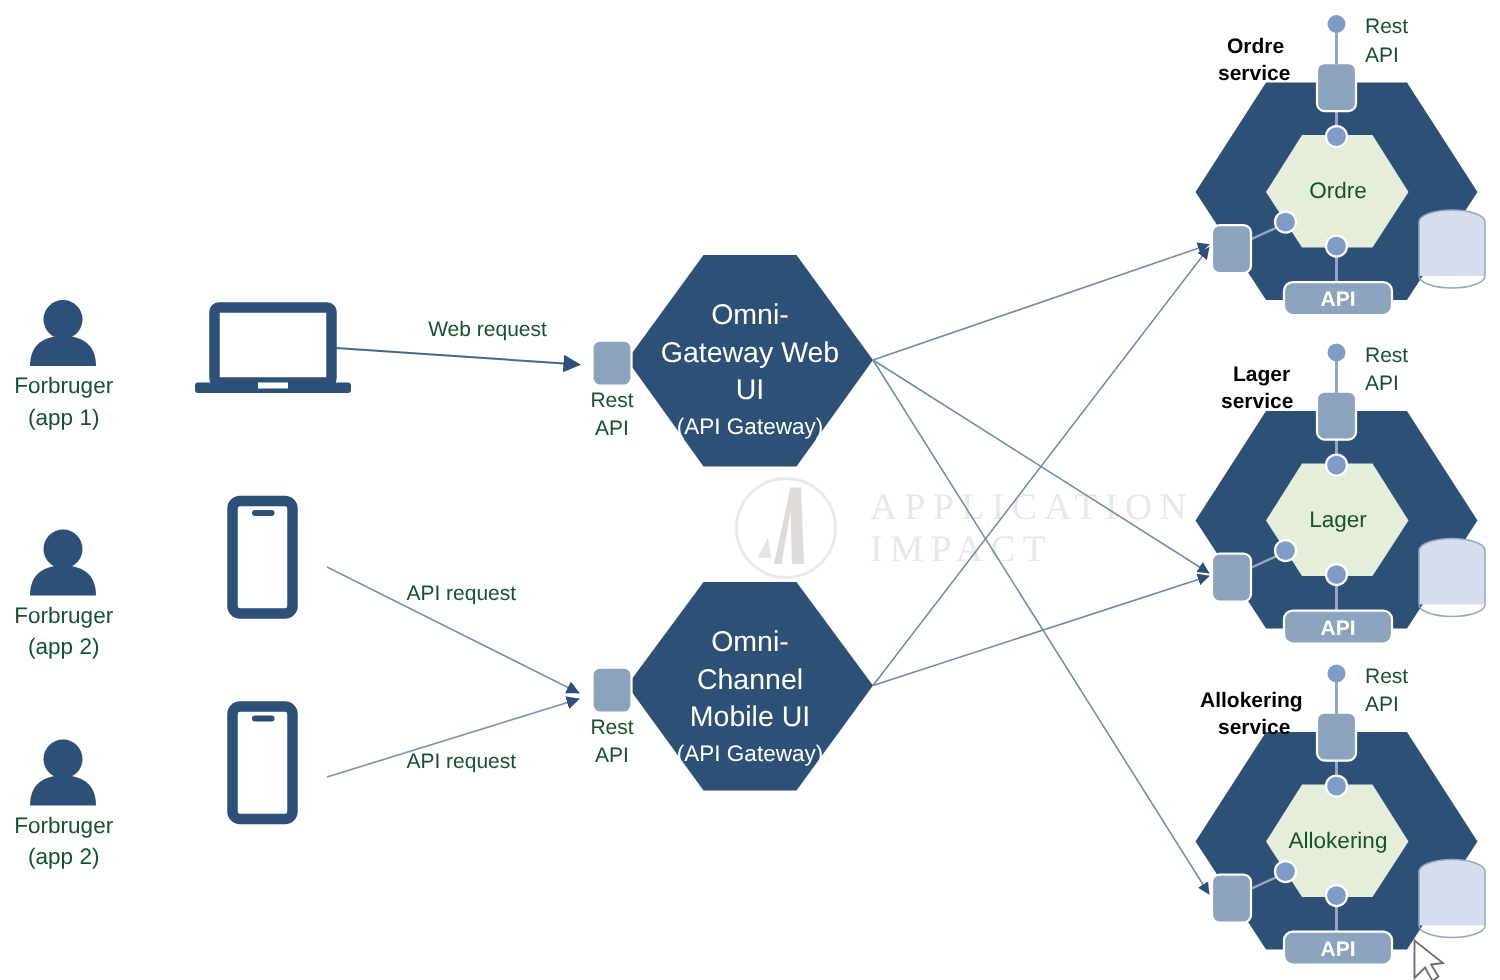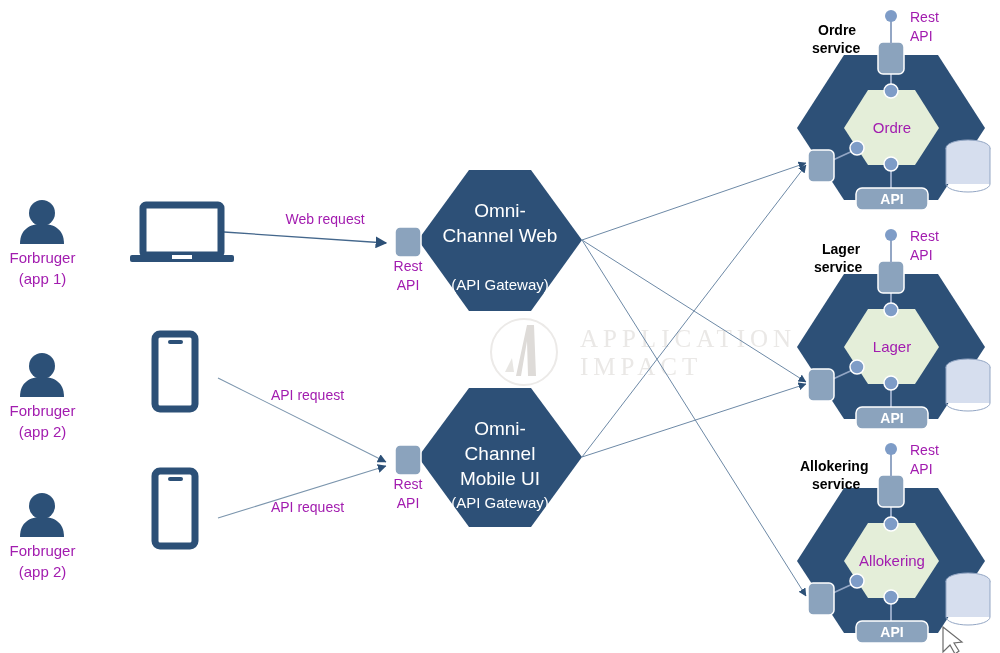--- a/index.html
+++ b/index.html
@@ -5,21 +5,21 @@
   html,body{margin:0;padding:0;}
   body{
     width:1000px;height:653px;
     background:#ffffff;
     font-family:"Liberation Sans", sans-serif;
     overflow:hidden;
     position:relative;
   }
   #stage{position:absolute;left:0;top:0;width:1000px;height:653px;}
   svg.layer{position:absolute;left:0;top:0;width:1000px;height:653px;overflow:visible;}
-  .txt{position:absolute;white-space:pre;color:#a21caf;}
+  .txt{position:absolute;white-space:pre;color:#14532d;}
   .label-center{text-align:center;}
 </style>
 </head>
 <body>
 
 <div id="stage">
 
   <svg class="layer" style="z-index:1">
     <g>
       <circle cx="524" cy="352" r="33" fill="none" stroke="#eceae8" stroke-width="2"></circle>
@@ -101,21 +101,22 @@
   </svg>
 
   <div class="txt label-center" style="z-index:4;left:245px;top:211px;width:160px;font-size:14px;">Web request</div>
   <div class="txt label-center" style="z-index:4;left:240px;top:387px;width:135px;font-size:14px;">API request</div>
   <div class="txt label-center" style="z-index:4;left:240px;top:499px;width:135px;font-size:14px;">API request</div>
 
   <svg class="layer" style="z-index:4">
     <polygon points="469,170 531,170 582,240 531,311 469,311 418,240" fill="#2d5077"></polygon>
   </svg>
   <div class="txt label-center" style="z-index:5;left:410px;top:200px;width:180px;font-size:19px;color:#ffffff;">Omni-</div>
-  <div class="txt label-center" style="z-index:5;left:410px;top:225px;width:180px;font-size:19px;color:#ffffff;">Channel Web</div>
+  <div class="txt label-center" style="z-index:5;left:410px;top:225px;width:180px;font-size:19px;color:#ffffff;">Gateway Web</div>
+  <div class="txt label-center" style="z-index:5;left:410px;top:250px;width:180px;font-size:19px;color:#ffffff;">UI</div>
   <div class="txt label-center" style="z-index:5;left:410px;top:276px;width:180px;font-size:15px;color:#ffffff;">(API Gateway)</div>
 
   <svg class="layer" style="z-index:5">
     <rect x="395" y="227" width="26" height="30" rx="5" fill="#8ba3bd" stroke="#ffffff" stroke-width="1.5"></rect>
   </svg>
   <div class="txt label-center" style="z-index:5;left:373px;top:258px;width:70px;font-size:14px;">Rest</div>
   <div class="txt label-center" style="z-index:5;left:373px;top:277px;width:70px;font-size:14px;">API</div>
 
   <svg class="layer" style="z-index:4">
     <polygon points="469,388 531,388 582,457 531,527 469,527 418,457" fill="#2d5077"></polygon>

